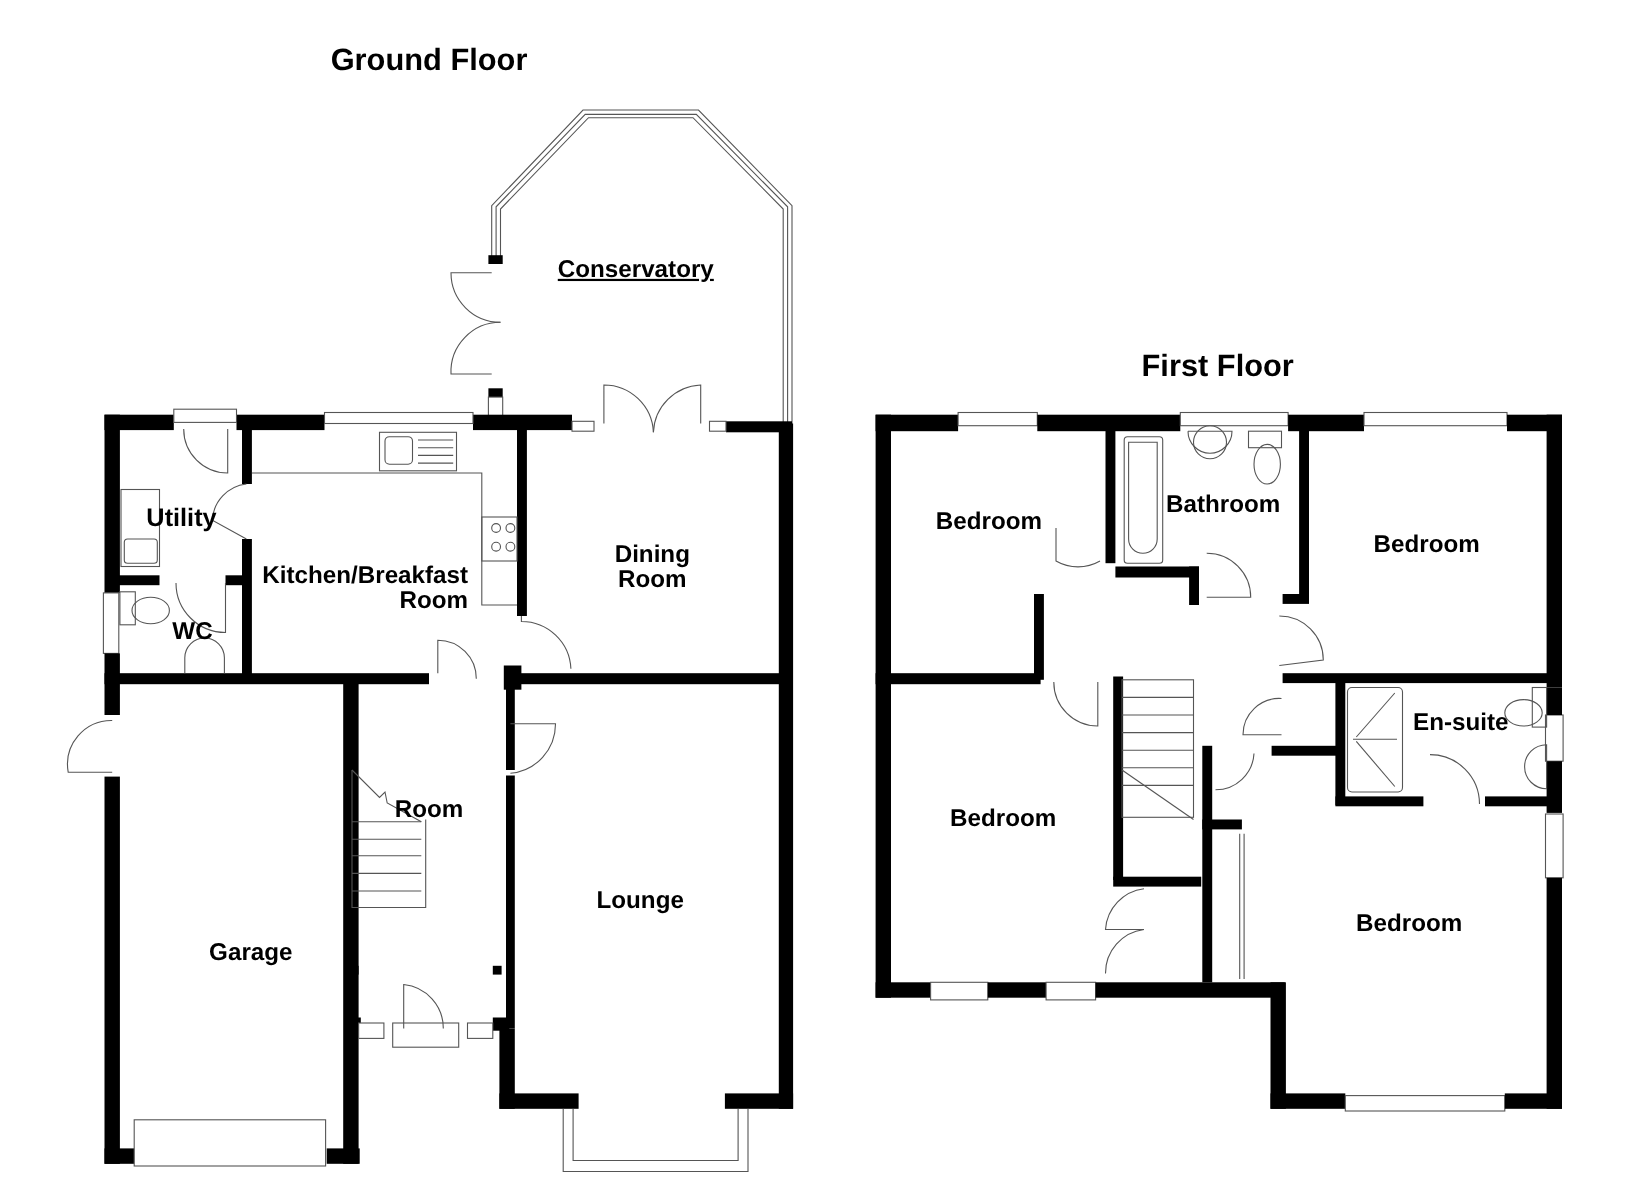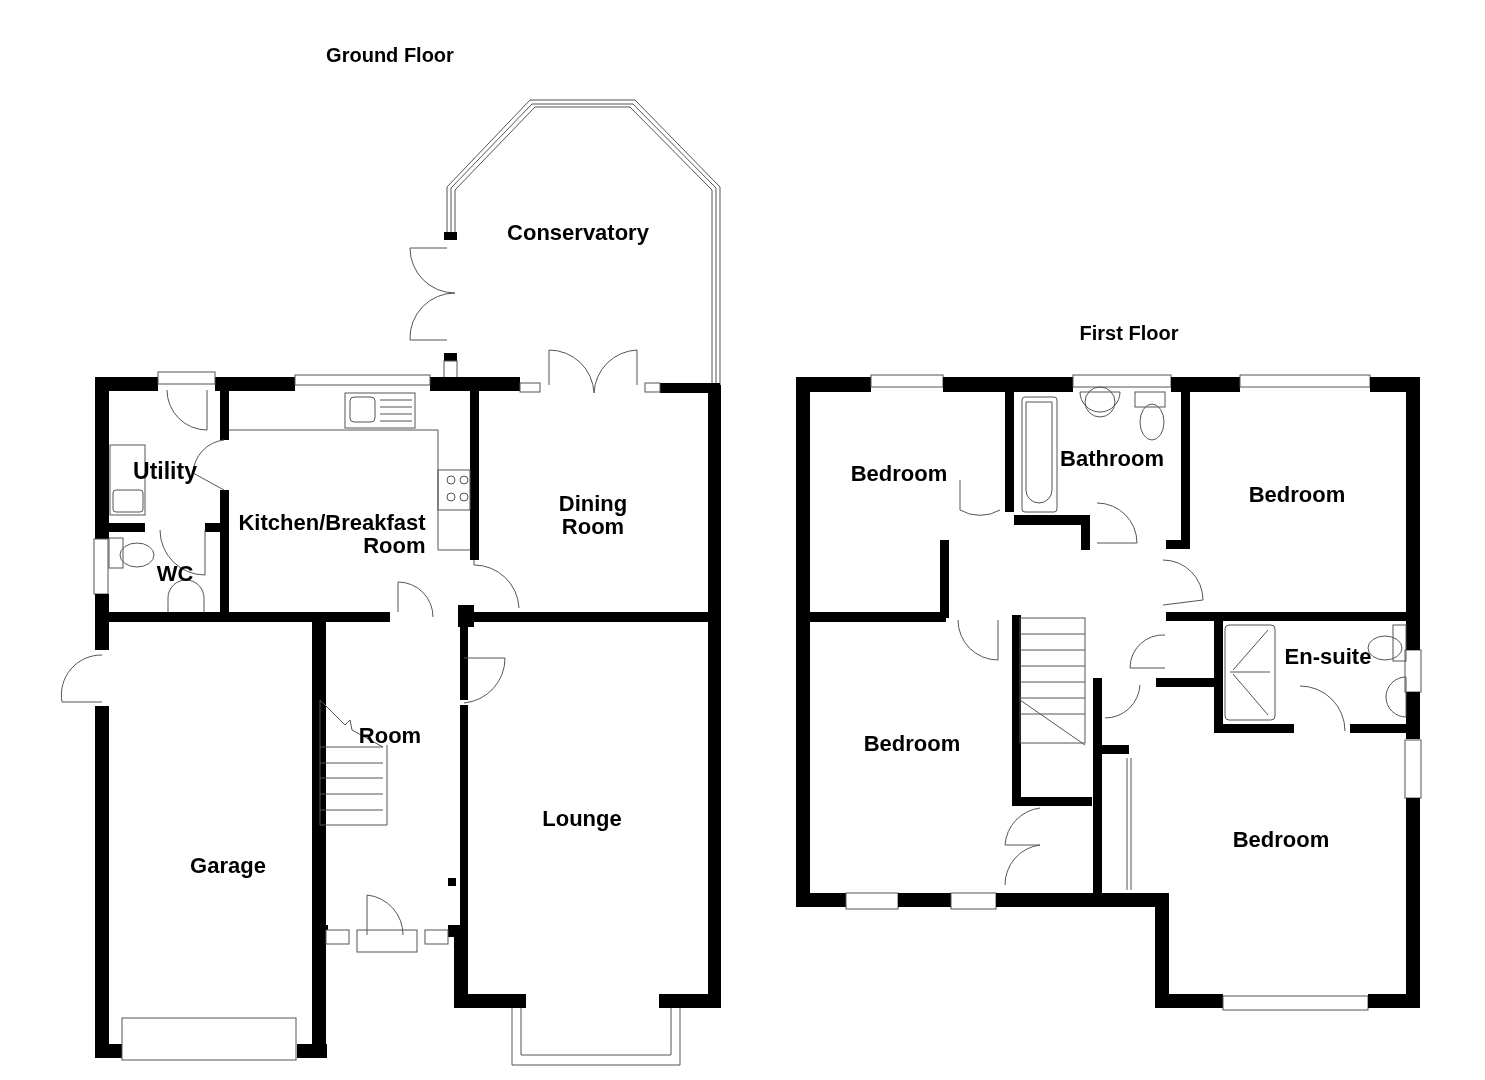--- a/index.html
+++ b/index.html
@@ -2,21 +2,21 @@
 <html><head>
 <meta charset="utf-8">
 <style>
   html, body { margin:0; padding:0; background:#ffffff; }
   body { width:1485px; height:1080px; position:relative; overflow:hidden; font-family:"Liberation Sans", sans-serif; }
   svg { position:absolute; left:0; top:0; }
   .wall { fill:#000; }
   .win { fill:#fff; stroke:#555; stroke-width:1; }
   .thin { fill:none; stroke:#555; stroke-width:1; }
   .lbl { position:absolute; font-weight:bold; color:#000; font-size:22px; text-align:center; line-height:23px; white-space:nowrap; transform:translate(-50%,-50%); }
-  .title { position:absolute; font-weight:bold; font-size:20px; color:#000; transform:translate(-50%,-50%); white-space:nowrap; }
+  .title { position:absolute; font-weight:bold; font-size:28px; color:#000; transform:translate(-50%,-50%); white-space:nowrap; }
 </style>
 </head>
 <body>
 
 <svg width="1485" height="1080" viewBox="0 0 1485 1080">
 
   <g>
 
     <polygon class="thin" points="447,234 447,187 530,100 635,100 720,187 720,385 712,385 712,190 630,107 535,107 455,190 455,234"></polygon>
     <polyline class="thin" points="451,234 451,188 532,104 633,104 716,188 716,385"></polyline>
@@ -193,23 +193,23 @@
     <line class="thin" x1="1230" y1="672" x2="1270" y2="672"></line>
     <line class="thin" x1="1233" y1="670" x2="1268" y2="630"></line>
     <line class="thin" x1="1233" y1="674" x2="1268" y2="715"></line>
     <ellipse class="thin" cx="1385" cy="648" rx="17" ry="12"></ellipse>
     <rect class="thin" x="1393" y="625" width="13" height="36"></rect>
     <path class="thin" d="M1406,677 A20,20 0 0 0 1406,717 Z"></path>
   </g>
 </svg>
 
 <div class="title" style="left:390px;top:55px;">Ground Floor</div>
-<div class="title" style="left:1107px;top:333px;margin-left:22px;">First Floor</div>
-
-<div class="lbl" style="left:578px;top:232px;">Conservatory</div>
+<div class="title" style="left:1107px;top:333px;">First Floor</div>
+
+<div class="lbl" style="left:578px;top:244px;text-decoration:underline;">Conservatory</div>
 <div class="lbl" style="left:165px;top:471px;font-size:23px;">Utility</div>
 <div class="lbl" style="left:332px;top:534px;white-space:pre;text-align:right;">Kitchen/Breakfast
 Room</div>
 <div class="lbl" style="left:593px;top:515px;white-space:pre;">Dining
 Room</div>
 <div class="lbl" style="left:175px;top:573px;">WC</div>
 <div class="lbl" style="left:390px;top:735px;">Room</div>
 <div class="lbl" style="left:228px;top:865px;">Garage</div>
 <div class="lbl" style="left:582px;top:818px;">Lounge</div>
 

